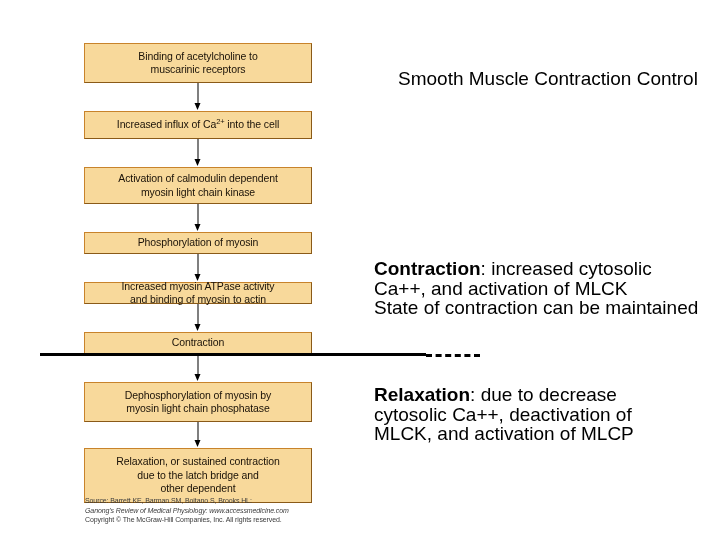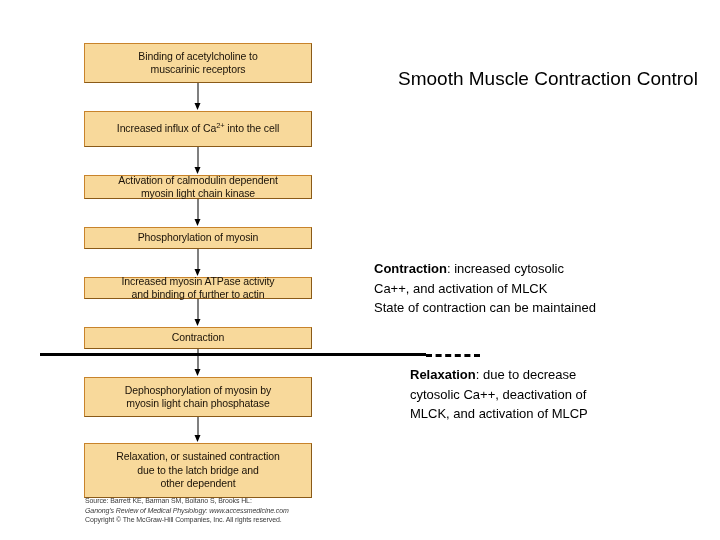--- a/index.html
+++ b/index.html
@@ -112,74 +112,74 @@
     left: 374px;
     top: 69px;
     font-size: 19px;
     line-height: 19px;
     white-space: nowrap;
     margin-left: 24px;
   }
   .note-block {
     position: absolute;
     left: 374px;
-    font-size: 13px;
+    font-size: 19px;
     line-height: 19.5px;
   }
   #note-contraction { top: 259px; width: 330px; }
-  #note-relaxation  { top: 365px; width: 300px; margin-left: 36px; }
+  #note-relaxation  { top: 385px; width: 300px; }
   .note-block .lead { font-weight: bold; }
   .note-block .ln { display: block; white-space: nowrap; }
 </style>
 </head>
 <body>
 
 <div id="flowchart">
 
   <div class="flow-box" style="height:40px">
     <span class="ln">Binding of acetylcholine to</span>
     <span class="ln">muscarinic receptors</span>
   </div>
 
   <div class="connector">
     <span class="stem"></span>
     <span class="head"></span>
   </div>
 
-  <div class="flow-box" style="height:36px">
+  <div class="flow-box" style="height:28px">
     <span class="ln"><span>Increased influx of Ca</span><sup>2+</sup><span> into the cell</span></span>
   </div>
 
   <div class="connector">
     <span class="stem"></span>
     <span class="head"></span>
   </div>
 
-  <div class="flow-box" style="height:24px">
+  <div class="flow-box" style="height:37px">
     <span class="ln">Activation of calmodulin dependent</span>
     <span class="ln">myosin light chain kinase</span>
   </div>
 
   <div class="connector">
     <span class="stem"></span>
     <span class="head"></span>
   </div>
 
   <div class="flow-box" style="height:22px">
     <span class="ln">Phosphorylation of myosin</span>
   </div>
 
   <div class="connector">
     <span class="stem"></span>
     <span class="head"></span>
   </div>
 
   <div class="flow-box" style="height:22px">
     <span class="ln">Increased myosin ATPase activity</span>
-    <span class="ln">and binding of further to actin</span>
+    <span class="ln">and binding of myosin to actin</span>
   </div>
 
   <div class="connector">
     <span class="stem"></span>
     <span class="head"></span>
   </div>
 
   <div class="flow-box" style="height:22px">
     <span class="ln">Contraction</span>
   </div>

